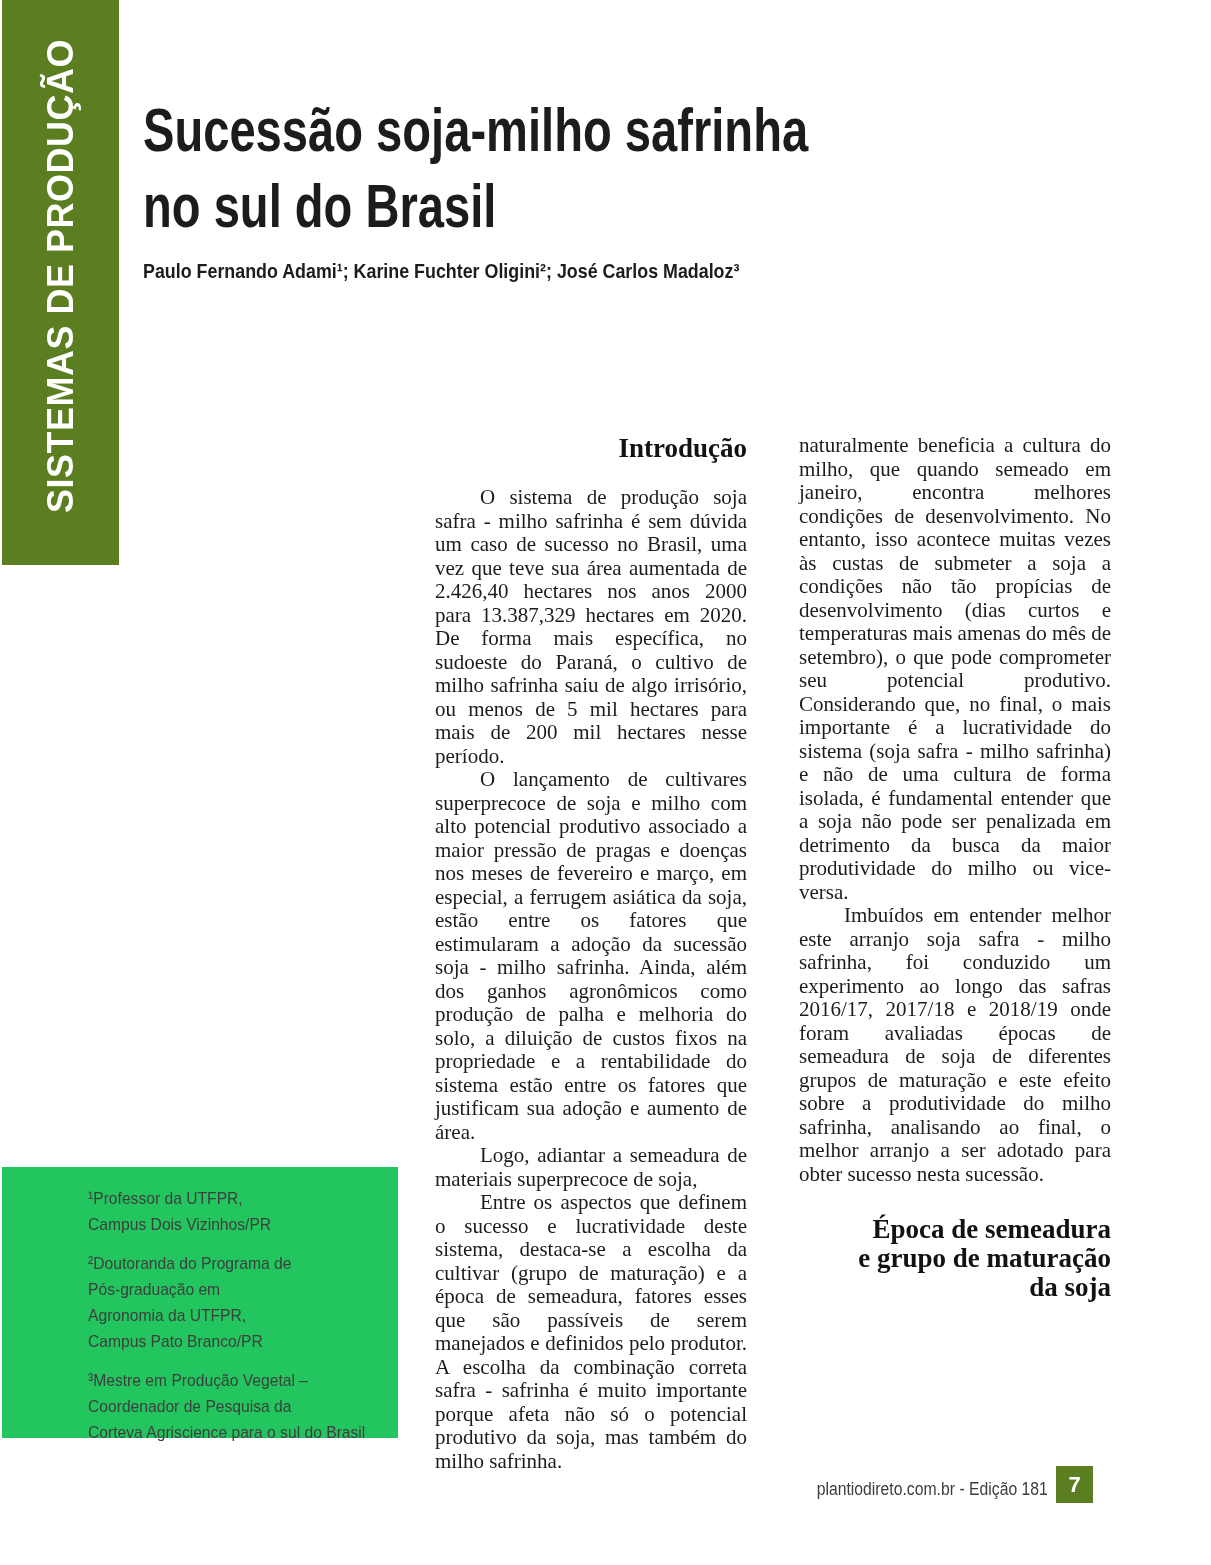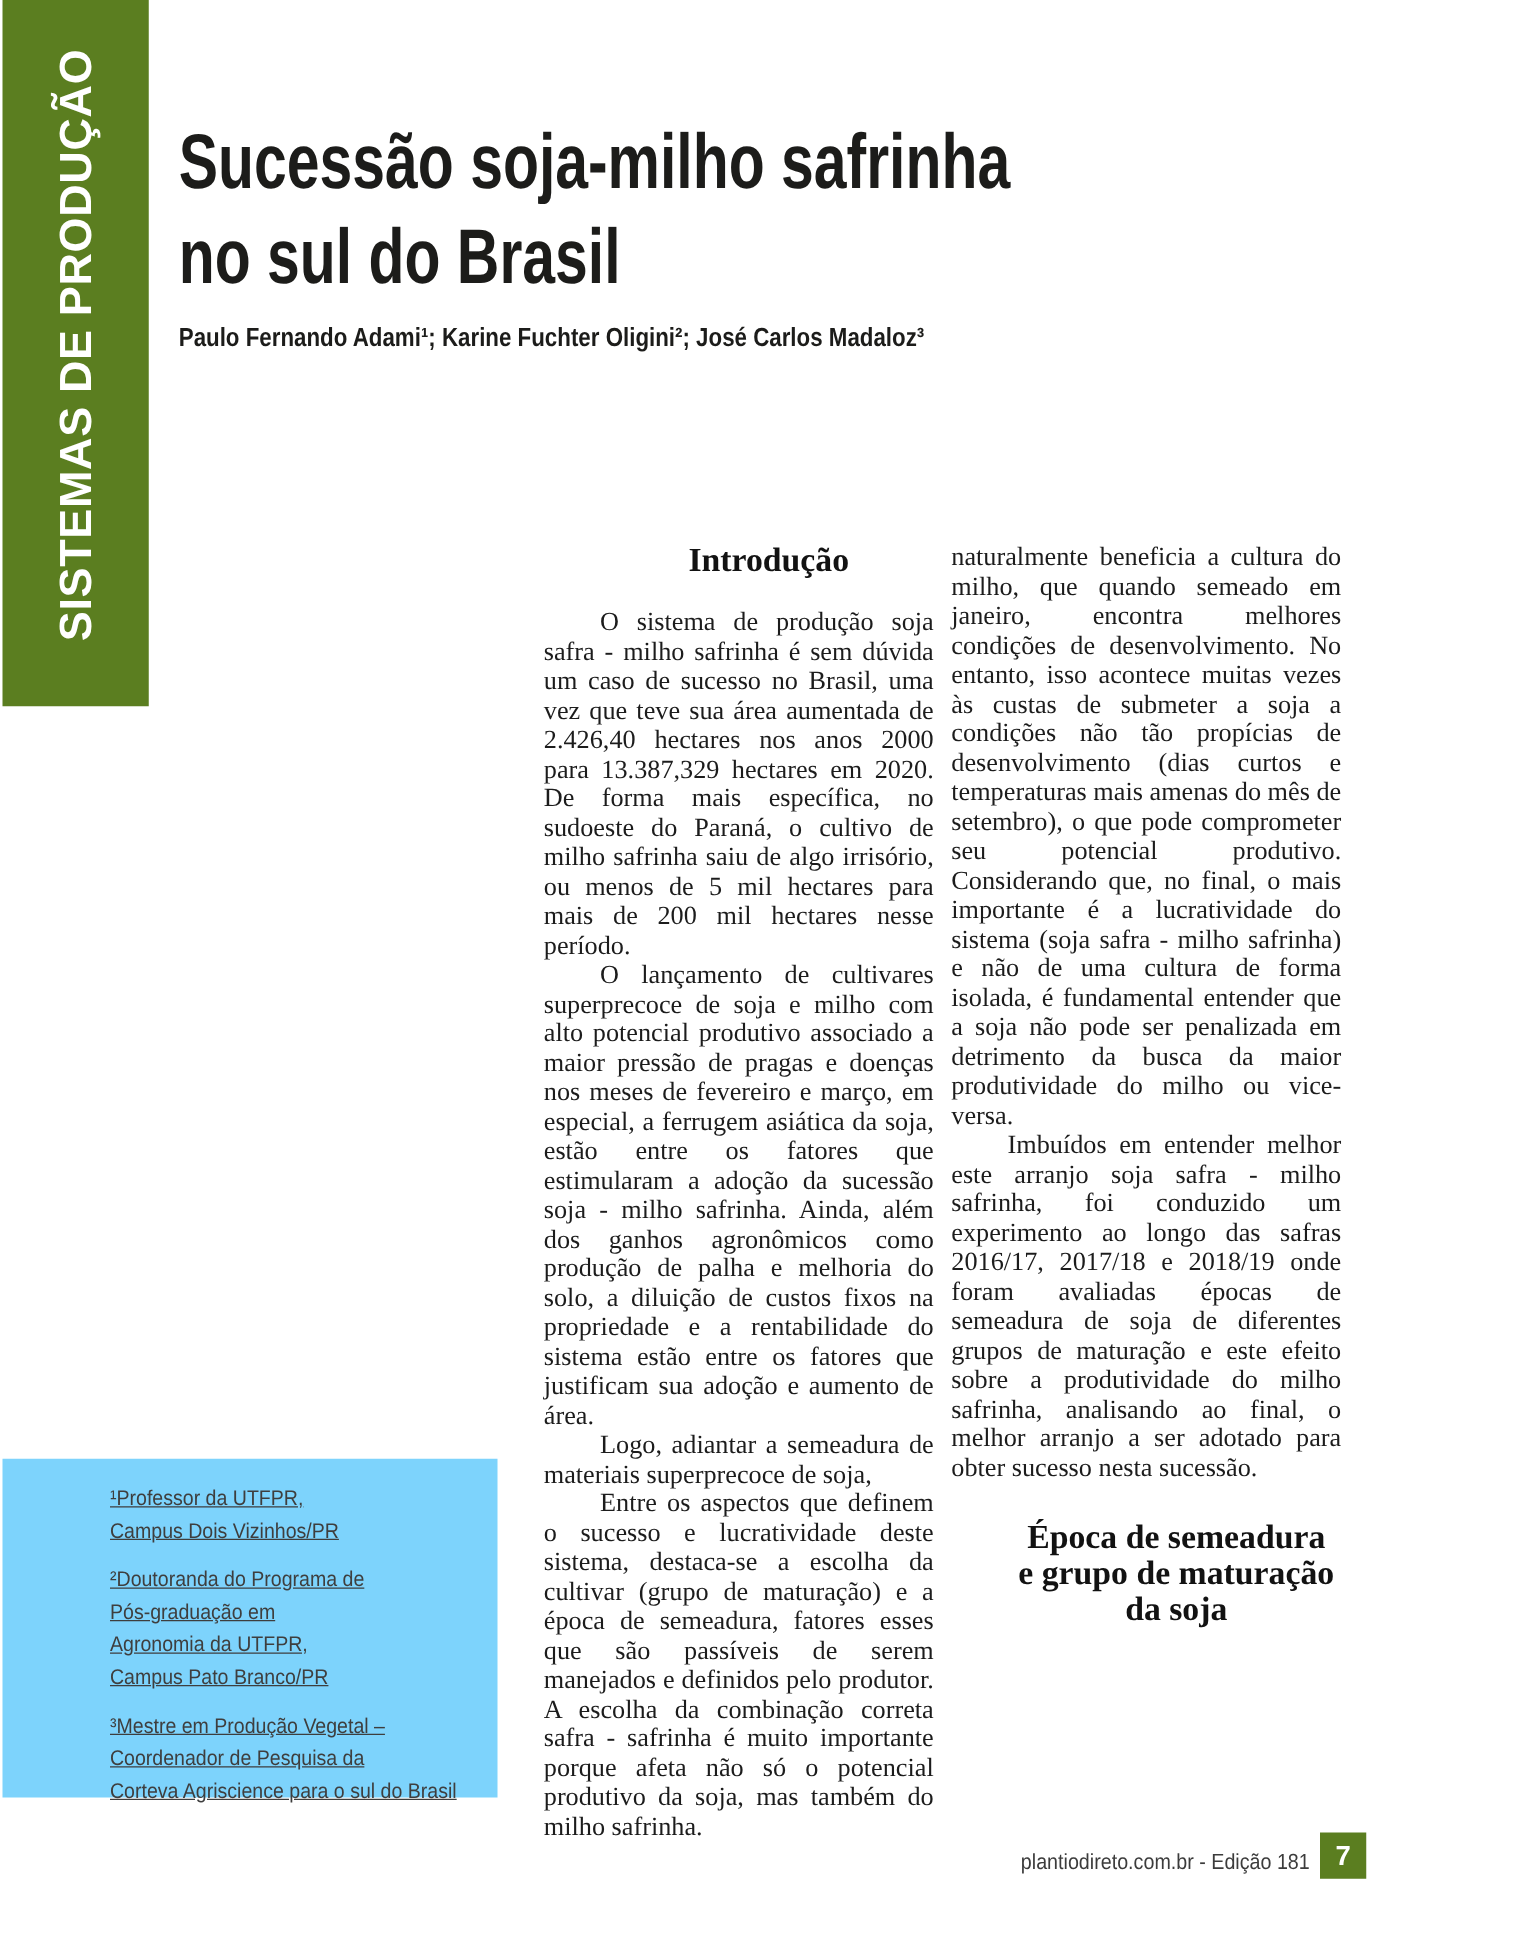--- a/index.html
+++ b/index.html
@@ -68,49 +68,48 @@
     top: 434px;
     width: 312px;
     font-family: "Liberation Serif", serif;
     font-size: 21px;
     line-height: 23.5px;
     text-align: justify;
     color: #1c1c1c;
     hyphens: auto;
   }
   .col-left  { left: 435px; }
-  .col-right { left: 761px; }
+  .col-right { left: 799px; }
 
   .sec-heading {
     font-weight: 700;
     font-size: 27px;
     line-height: 29px;
     margin: 0 0 23px 48px;
-    text-align: center;
+    text-align: right;
     color: #121212;
     white-space: pre;
   }
   .sec-heading.mid { margin-top: 29px; margin-bottom: 26px; }
 
   .col p { margin: 0; text-indent: 45px; }
   .col p.no-indent { text-indent: 0; }
   .it { font-style: italic; }
 
   
   .footnotes-box {
     position: absolute;
     left: 2px; top: 1167px;
     width: 396px; height: 271px;
-    background: #7dd3fc;
+    background: #22c55e;
     box-sizing: border-box;
     padding: 19px 10px 0 86px;
     color: #3e3e3e;
     font-size: 17px;
     line-height: 26px;
-    text-decoration: underline;
   }
   .footnote {
     white-space: pre;
     margin-bottom: 13px;
     transform: scaleX(0.92);
     transform-origin: left top;
   }
 
   
   .footer-site {

